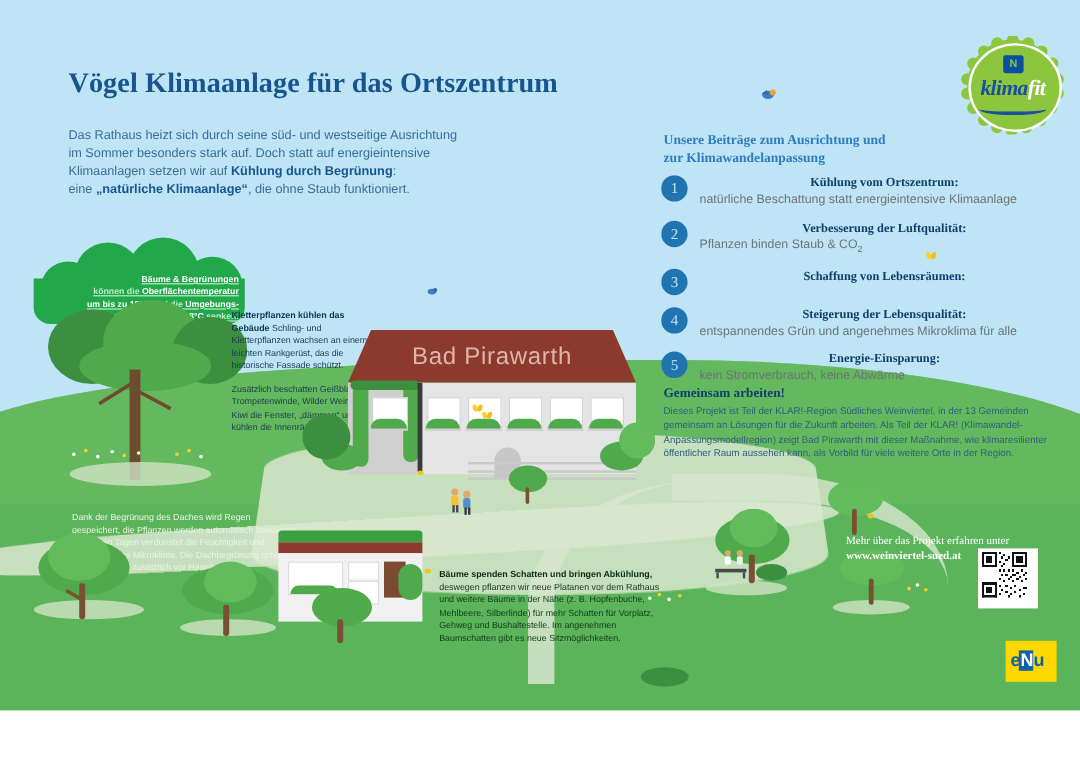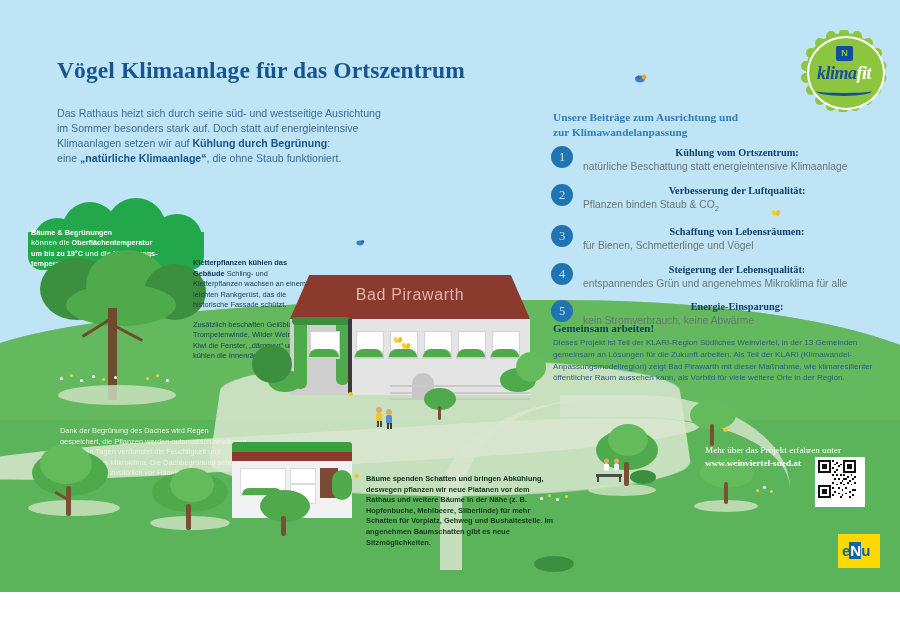--- a/index.html
+++ b/index.html
@@ -109,22 +109,22 @@
   .badge .swoosh{
     position:absolute;left:16px;top:56px;width:56px;height:7px;
     border-bottom:3px solid #1b4e9b;border-radius:0 0 50% 50%;
   }
 
   
   .cloud{position:absolute;left:28px;top:198px;width:176px;height:72px;}
   .cloud .c{position:absolute;background:#22a84a;border-radius:50%;}
   .cloud .base{position:absolute;left:0;top:34px;width:176px;height:38px;background:#22a84a;border-radius:0 0 14px 14px;}
   .cloudtxt{
-    position:absolute;left:31px;top:228px;width:168px;text-align:left;
-    color:#bdeccb;font-size:7.3px;line-height:10.4px;font-weight:bold;
+    position:absolute;left:31px;top:228px;width:168px;text-align:right;
+    color:#bdeccb;font-size:7.3px;line-height:10.4px;font-weight:bold;text-decoration:underline;
   }
   .cloudtxt b{color:#ffffff;}
   .cloudsrc{
     position:absolute;left:31px;top:261px;width:168px;text-align:center;
     color:#7fd39a;font-size:3.6px;
   }
 
   
   .kletter{
     position:absolute;left:193px;top:258px;width:122px;
@@ -132,21 +132,21 @@
   }
   .kletter b{color:#0d3550;}
   .kletter p{margin:0 0 9px 0;}
 
   .dachtxt{
     position:absolute;left:60px;top:426px;width:190px;
     color:#e8f5e3;font-size:7.4px;line-height:10.6px;
   }
   .baumtxt{
     position:absolute;left:366px;top:474px;width:193px;
-    color:#133a1d;font-size:7.4px;line-height:10.6px;font-weight:bold;
+    color:#133a1d;font-size:7.4px;line-height:10.6px;
   }
   .baumtxt b{color:#0c2e16;}
 
   .mehr{
     position:absolute;left:705px;top:444px;width:180px;
     color:#ffffff;font-size:9.2px;line-height:13px;
     font-family:"Liberation Serif", serif;
   }
   .mehr b{font-weight:bold;}
   .qr{
@@ -178,21 +178,21 @@
   .logos{position:absolute;left:0;top:592px;width:900px;height:45px;}
 
   
   .bld{position:absolute;left:290px;top:275px;width:240px;height:120px;}
   .roof{
     position:absolute;left:0;top:0;width:240px;height:44px;background:#8c3a2e;
     clip-path:polygon(8% 0,92% 0,100% 100%,0 100%);
   }
   .roofname{
     position:absolute;left:0;top:11px;width:240px;text-align:center;
-    color:#dfb5ab;font-size:16px;letter-spacing:.6px;
+    color:#dfb5ab;font-size:20px;letter-spacing:.6px;
     font-family:"Liberation Sans",sans-serif;
   }
   .facade{position:absolute;left:0;top:44px;width:240px;height:76px;background:#e4e4e4;}
   .facade-l{position:absolute;left:0;top:44px;width:58px;height:76px;background:#cfcfcf;}
   .win{position:absolute;width:26px;height:22px;background:#ffffff;border:1.6px solid #d2d2d2;}
   .winsill{position:absolute;width:30px;height:4px;background:#cfcfcf;}
   .shrub{position:absolute;width:28px;height:8px;background:#4faa4b;border-radius:8px 8px 0 0;}
   .ivy{position:absolute;background:#4faa4b;border-radius:6px;}
   .downpipe{position:absolute;left:58px;top:44px;width:4px;height:74px;background:#3a3a3a;}
   .fence{position:absolute;left:100px;top:110px;width:140px;height:14px;}
@@ -297,21 +297,20 @@
       <div class="rc-sub">natürliche Beschattung statt energieintensive Klimaanlage</div>
     </div>
     <div class="rc-item">
       <div class="rc-num">2</div>
       <div class="rc-head">Verbesserung der Luftqualität:</div>
       <div class="rc-sub"><span>Pflanzen binden Staub &amp; CO</span><sub>2</sub></div>
     </div>
     <div class="rc-item">
       <div class="rc-num">3</div>
       <div class="rc-head">Schaffung von Lebensräumen:</div>
-      <div class="rc-sub">für Bienen, Schmetterlinge und Vögel</div>
     </div>
     <div class="rc-item">
       <div class="rc-num">4</div>
       <div class="rc-head">Steigerung der Lebensqualität:</div>
       <div class="rc-sub">entspannendes Grün und angenehmes Mikroklima für alle</div>
     </div>
     <div class="rc-item">
       <div class="rc-num">5</div>
       <div class="rc-head">Energie-Einsparung:</div>
       <div class="rc-sub">kein Stromverbrauch, keine Abwärme</div>

